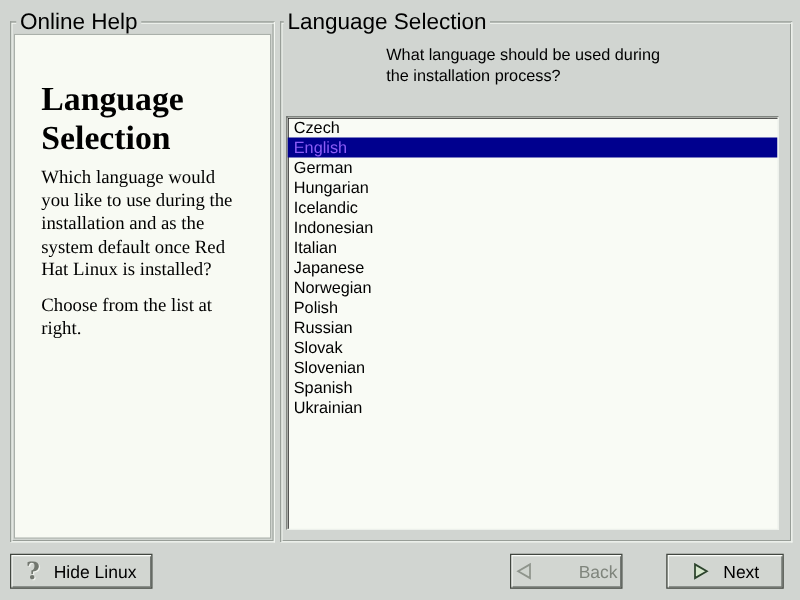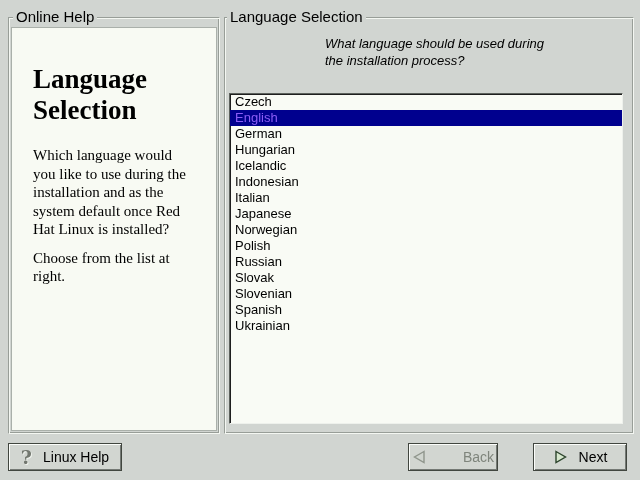--- a/index.html
+++ b/index.html
@@ -17,21 +17,21 @@
     position: absolute;
     border: 1px solid;
     border-color: #989e98 #f4f7f2 #f4f7f2 #989e98;
     box-shadow: inset 1px 1px 0 #f4f7f2, inset -1px -1px 0 #989e98;
   }
   .frame-label {
     position: absolute;
     top: -9px;
     background: var(--bg, #d1d5d1);
     padding: 0 3px;
-    font-size: 15px;
+    font-size: 18px;
     color: #000;
     line-height: 16px;
     white-space: nowrap;
   }
   #help-frame  { left:8px;  top:17px; width:210px; height:415px; }
   #help-frame .frame-label { left:4px; }
   #lang-frame  { left:224px; top:17px; width:408px; height:415px; }
   #lang-frame .frame-label { left:2px; }
 
   
@@ -48,31 +48,30 @@
     line-height:31px;
     color:#000;
     margin:36px 0 0 21px;
     white-space:pre-line;
   }
   .help-p {
     font-family:"Liberation Serif", serif;
     font-size:15px;
     line-height:18.5px;
     color:#000;
-    margin:20px 8px 0 21px;
+    margin:7px 8px 0 21px;
     white-space:pre-line;
   }
   .help-p + .help-p { margin-top:10px; }
 
   
   .question-label {
-    position:absolute; left:100px; top:17px; width:280px;
+    position:absolute; left:84px; top:17px; width:280px;
     font-size:13px; line-height:17px; color:#000;
     white-space:pre-line;
-    font-style:italic;
   }
   .lang-list {
     position:absolute; left:4px; top:75px; width:394px; height:331px;
     background:#f9fbf5;
     border:1px solid;
     border-color:#5c615c #eef1ec #eef1ec #5c615c;
     box-shadow: inset 1px 1px 0 #1e1e1e;
     overflow:hidden;
     box-sizing:border-box;
   }
@@ -153,21 +152,21 @@
       <div class="lang-row">Russian</div>
       <div class="lang-row">Slovak</div>
       <div class="lang-row">Slovenian</div>
       <div class="lang-row">Spanish</div>
       <div class="lang-row">Ukrainian</div>
     </div>
 </div>
 
 <div class="btn" id="hide-help-btn">
   <span class="q-icon">?</span>
-  <span class="btn-label">Linux Help</span>
+  <span class="btn-label">Hide Linux</span>
 </div>
 
 <div class="btn" id="back-btn">
   <svg class="tri" width="15" height="14" viewBox="0 0 15 14">
     <polygon points="12,1.5 2.5,7 12,12.5" fill="#d0d5cf" stroke="#8f958c" stroke-width="1.4"></polygon>
   </svg>
   <span class="btn-label">Back</span>
 </div>
 
 <div class="btn" id="next-btn">

